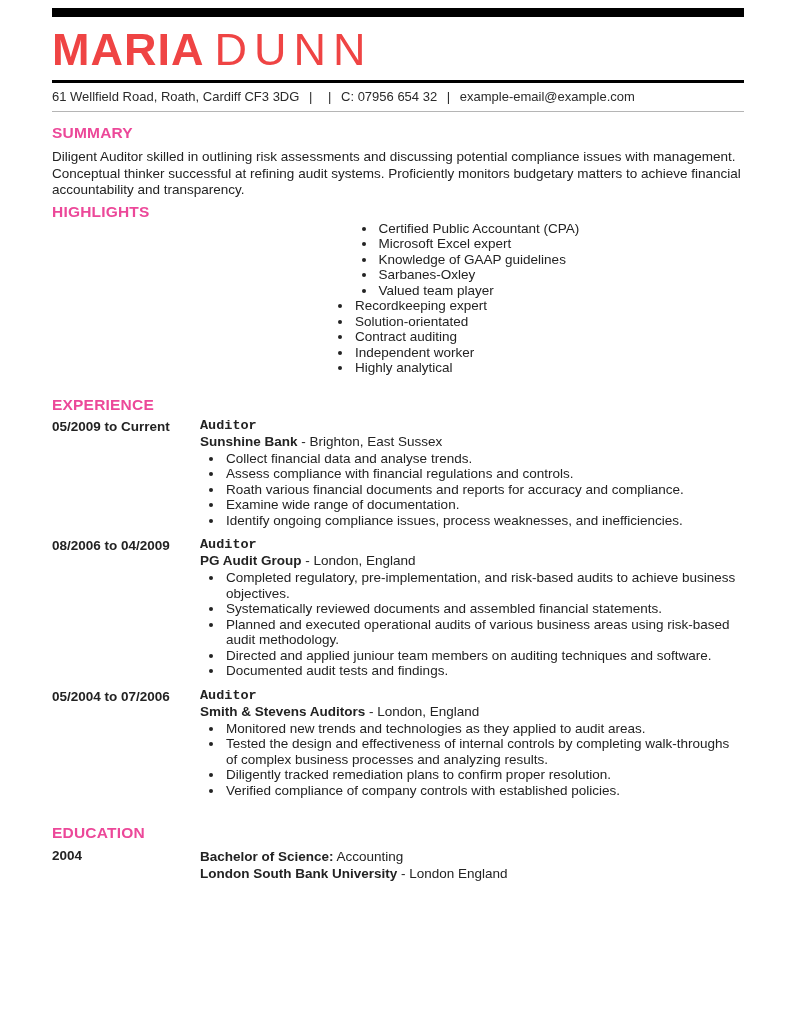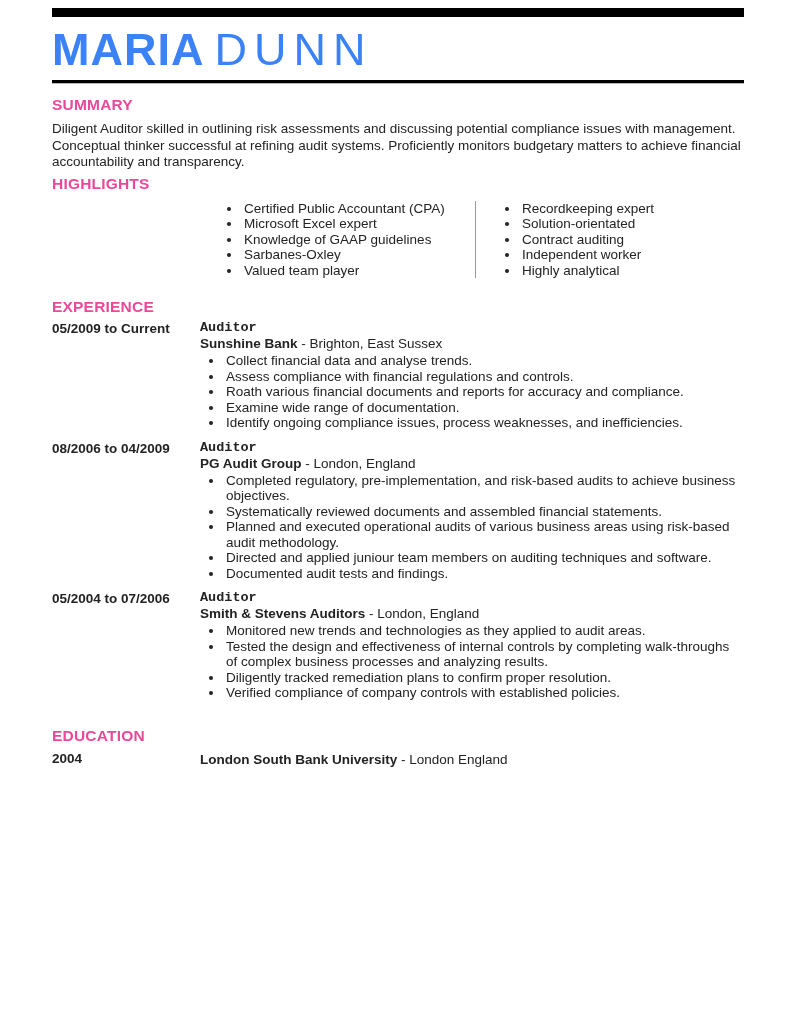--- a/index.html
+++ b/index.html
@@ -13,42 +13,42 @@
     font-size: 13.5px;
   }
   .page { padding: 8px 56px 0 52px; }
 
   
   .top-bar { height: 9px; background: #000; }
   .name {
     margin-top: 9px;
     font-size: 45px;
     line-height: 1.05;
-    color: #3b82f6;
+    color: #ef4444;
     white-space: nowrap;
   }
   .name .first { font-weight: 900; letter-spacing: 1px; }
   .name .last { font-weight: 400; letter-spacing: 7px; margin-left: 10px; }
   .name-rule { height: 3px; background: #000; margin-top: 7px; }
   .contact { font-size: 13px; padding: 6px 0 7px 0; color: #2a2a2a; }
   .contact .sep { margin: 0 6px; color: #2a2a2a; }
   .contact-rule { height: 1px; background: #b5b5b5; }
 
   
   .section-heading {
     font-size: 15.5px;
     font-weight: 700;
     color: #ec4899;
     letter-spacing: 0.2px;
   }
   .summary-heading { margin-top: 12px; }
   .summary-text { font-size: 13.5px; line-height: 16.5px; margin-top: 7px; }
 
   .highlights-heading { margin-top: 4px; }
-  .highlights-cols { display: flex; margin-top: 8px; align-items: center; }
+  .highlights-cols { display: flex; align-items: center; flex-direction: column; }
   ul.bullets {
     list-style: disc;
     margin: 0;
     padding-left: 24px;
     font-size: 13.5px;
     line-height: 15.5px;
   }
   ul.hl-left { margin-left: 170px; width: 253px; padding-left: 20px; }
   .hl-divider { width: 1px; align-self: stretch; background: #999; }
   ul.hl-right { margin-left: 24px; padding-left: 20px; }
@@ -75,20 +75,28 @@
 <div class="page">
 
   <div class="top-bar"></div>
 
   <div class="name">
     <span class="first">MARIA</span><span class="last">DUNN</span>
   </div>
 
   <div class="name-rule"></div>
 
+  <div class="contact">
+    <span>61 Wellfield Road, Roath, Cardiff CF3 3DG</span>
+    <span class="sep">|</span>
+    <span class="sep">|</span>
+    <span>C: 07956 654 32</span>
+    <span class="sep">|</span>
+    <span>example-email@example.com</span>
+  </div>
 
   <div class="contact-rule"></div>
 
   <div class="section-heading summary-heading">SUMMARY</div>
   <div class="summary-text">Diligent Auditor skilled in outlining risk assessments and discussing potential compliance issues with management. Conceptual thinker successful at refining audit systems. Proficiently monitors budgetary matters to achieve financial accountability and transparency.</div>
 
   <div class="section-heading highlights-heading">HIGHLIGHTS</div>
   <div class="highlights-cols">
     <ul class="bullets hl-left">
       <li>Certified Public Accountant (CPA)</li>
@@ -157,18 +165,21 @@
         <li>Verified compliance of company controls with established policies.</li>
       </ul>
     </div>
   </div>
 
   <div class="section-heading education-heading">EDUCATION</div>
   <div class="edu-row">
     <div class="edu-year">2004</div>
     <div class="edu-body">
       <div>
+        <span class="b">Bachelor of Science:</span><span> Accounting</span>
+      </div>
+      <div>
         <span class="b">London South Bank University</span><span> - London England</span>
       </div>
     </div>
   </div>
 
 </div>
 
 </body></html>

